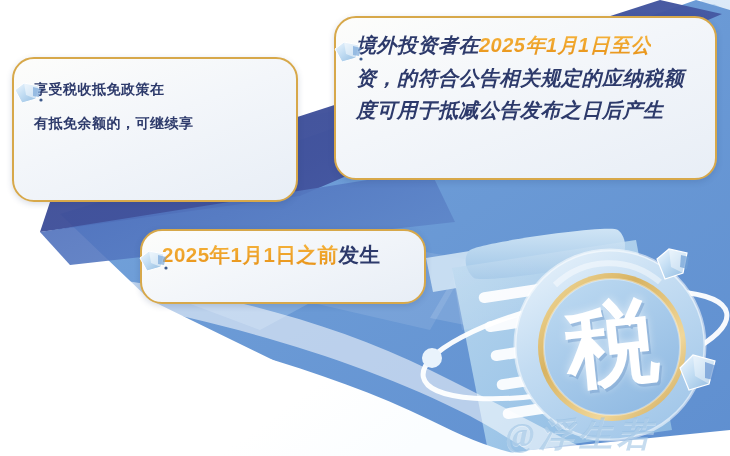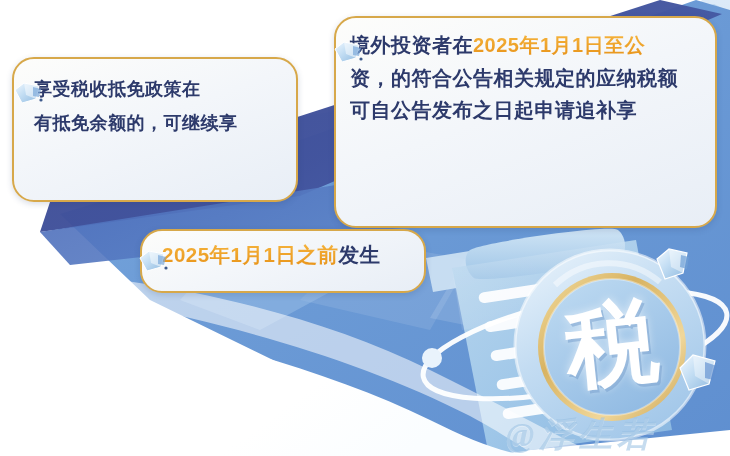--- a/index.html
+++ b/index.html
@@ -32,26 +32,26 @@
   .hi{
     color:#eda022;
     background:linear-gradient(180deg,#f5b33c 0%,#e8941a 100%);
     -webkit-background-clip:text;
     background-clip:text;
     -webkit-text-fill-color:transparent;
     font-weight:700;
   }
 
   #card-1{ left:12px; top:57px; width:286px; height:145px; }
-  #card-1 .card-text{ font-size:18px; line-height:34px; }
-
-  #card-2{ left:334px; top:16px; width:383px; height:212px; padding:11px 14px 10px 14px;}
+  #card-1 .card-text{ font-size:14px; line-height:34px; }
+
+  #card-2{ left:334px; top:16px; width:383px; height:164px; padding:11px 14px 10px 20px;font-style:italic;}
   #card-2 .card-text{ font-size:20px; line-height:32.5px; }
 
-  #card-3{ left:140px; top:229px; width:286px; height:64px; padding:8px 14px 8px 20px;}
+  #card-3{ left:140px; top:229px; width:286px; height:75px; padding:8px 14px 8px 20px;}
   #card-3 .card-text{ font-size:20.5px; line-height:32px; }
 
   
   .gem{ position:absolute; width:30px; height:24px; pointer-events:none; }
   #gem-1{ left:-1px; top:22px; }
   #gem-2{ left:-3px; top:22px; }
   #gem-3{ left:-4px; top:18px; }
 
   
   .gem-float{ position:absolute; pointer-events:none; }
@@ -228,21 +228,21 @@
   <div class="card" id="card-2">
     <svg class="gem" id="gem-2" viewBox="0 0 30 24">
       <polygon points="2,9 11,2 26,5 23,18 9,22" fill="url(#gGem)" stroke="#ffffff" stroke-width="1"></polygon>
       <polygon points="11,2 26,5 23,18 13,14" fill="#ffffff" opacity="0.5"></polygon>
       <polygon points="20,6 28,8 26,16 20,15" fill="#7aa8da" opacity="0.7"></polygon>
       <circle cx="28" cy="19" r="1.6" fill="#3d5a8c"></circle>
     </svg>
     <div class="card-text">
         <div><span>境外投资者在</span><span class="hi">2025年1月1日至公</span></div>
         <div><span>资，的符合公告相关规定的应纳税额</span></div>
-        <div><span>可自公告发布之日起申请追补享</span></div>
+        <div><span>度可用于抵减公告发布之日后产生</span></div>
       </div>
   </div>
 
   <div class="card" id="card-3">
     <svg class="gem" id="gem-3" viewBox="0 0 30 24">
       <polygon points="2,9 11,2 26,5 23,18 9,22" fill="url(#gGem)" stroke="#ffffff" stroke-width="1"></polygon>
       <polygon points="11,2 26,5 23,18 13,14" fill="#ffffff" opacity="0.5"></polygon>
       <polygon points="20,6 28,8 26,16 20,15" fill="#7aa8da" opacity="0.7"></polygon>
       <circle cx="28" cy="19" r="1.6" fill="#3d5a8c"></circle>
     </svg>

